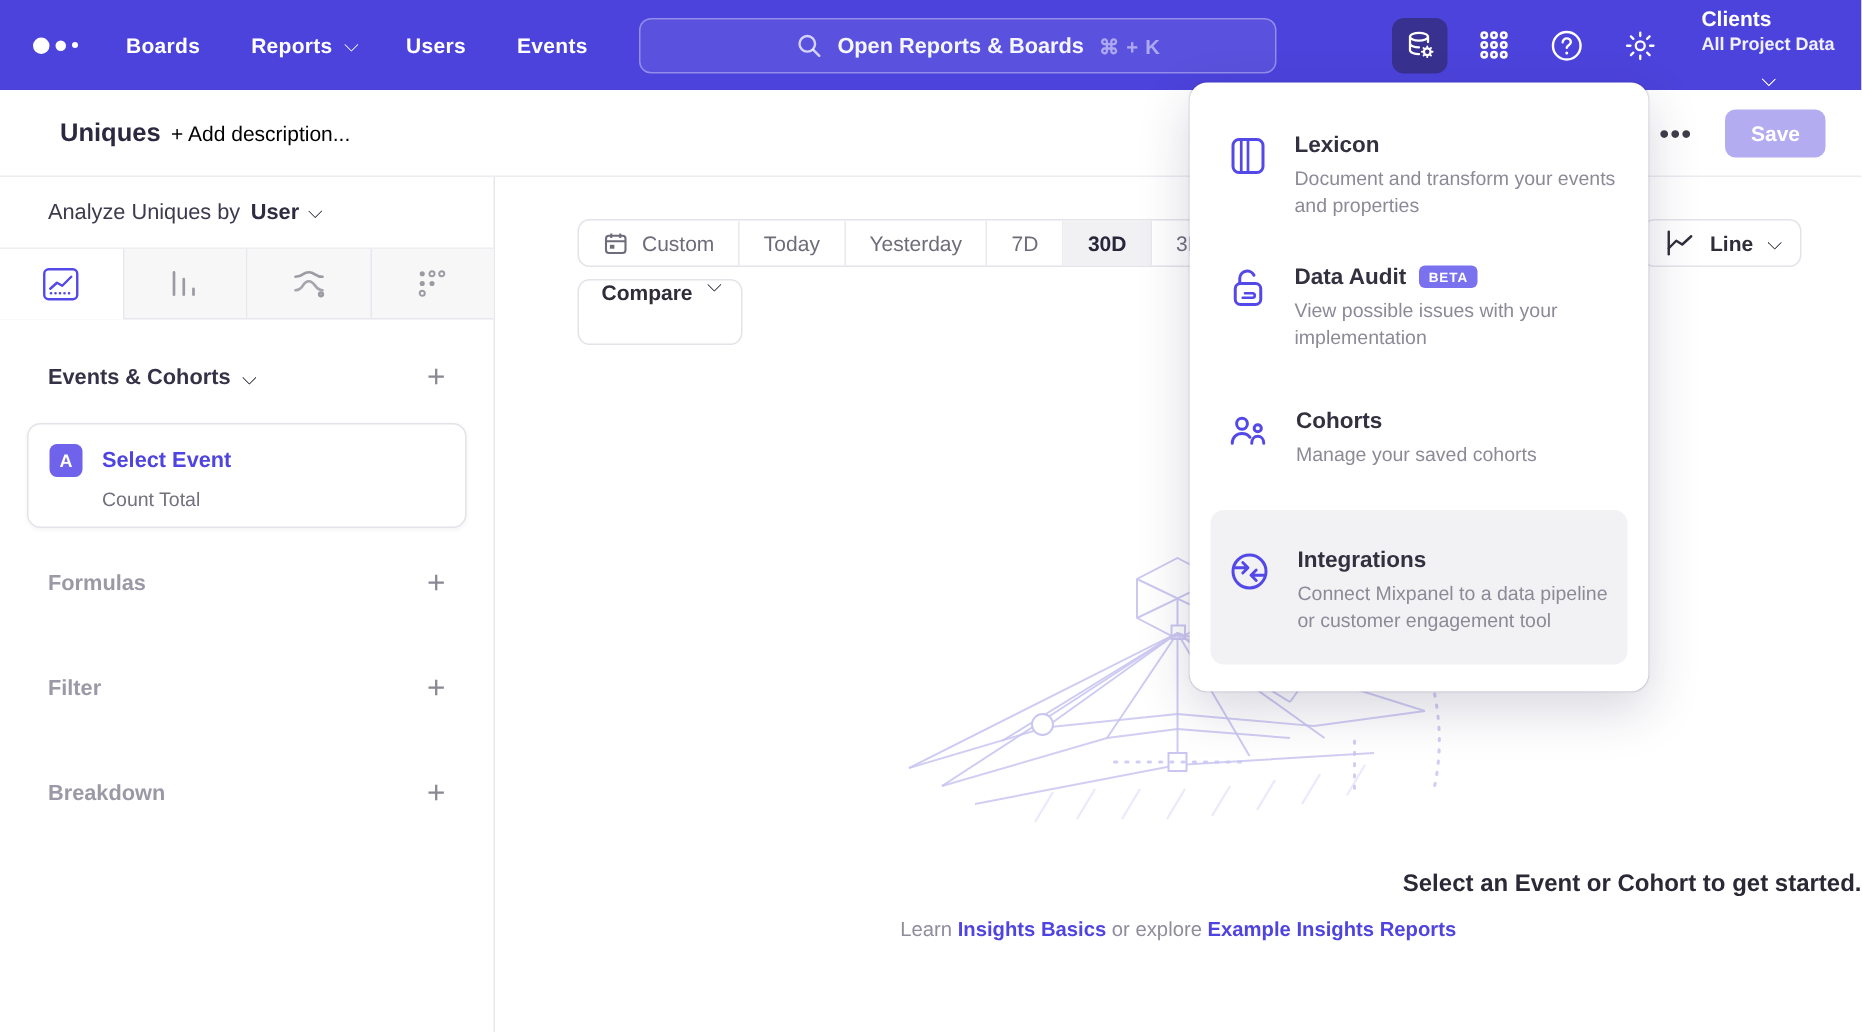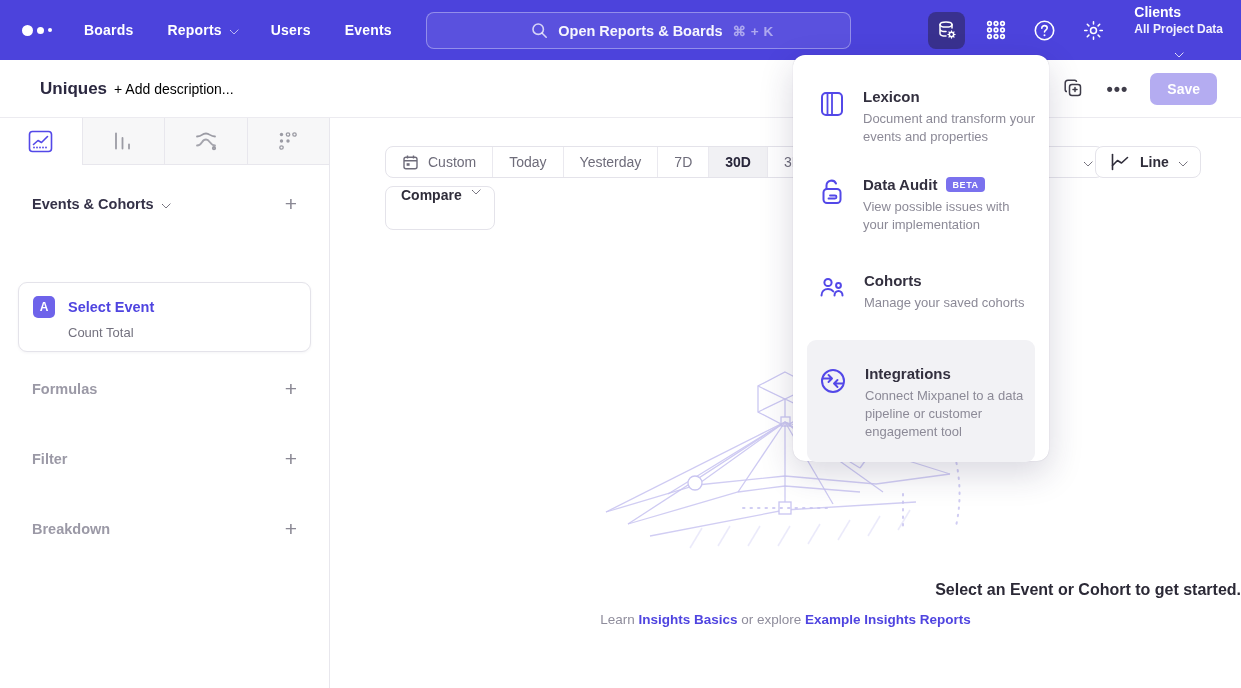--- a/index.html
+++ b/index.html
@@ -65,21 +65,21 @@
   .seg .cell.sel { background:#F1F1F4; color:#28263A; font-weight:700; }
   .seg .cell.chevcell { padding:0 12px; color:#55525F; }
   .comparebtn { position:absolute; left:55px; top:68px; height:44px; display:flex; align-items:flex-start; gap:10px; padding:0 15px; border:1px solid #E4E3EA; border-radius:8px; background:#fff; font-size:14px; font-weight:600; color:#2F2D3A; cursor:pointer; }
   .linebtn { position:absolute; left:765px; top:28px; height:32px; display:flex; align-items:center; gap:10px; padding:0 14px; border:1px solid #E4E3EA; border-radius:8px; background:#fff; font-size:14px; font-weight:600; color:#2F2D3A; cursor:pointer; }
   .emptygfx { position:absolute; left:268px; top:246px; }
   .emptytitle { position:absolute; left:0; right:0; top:463px; text-align:right; font-size:16px; font-weight:700; color:#2B2936; }
   .emptysub { position:absolute; left:0; right:0; top:494px; text-align:center; font-size:13.5px; color:#8F8D9C; }
   .emptysub a { color:#4F44E0; font-weight:700; text-decoration:none; cursor:pointer; }
 
   
-  .menupanel { position:absolute; left:793px; top:55px; width:256px; height:406px; background:#fff; border-radius:12px; box-shadow:0 0 1px rgba(40,35,80,.25), 0 12px 34px rgba(40,35,80,.18); z-index:40; }
+  .menupanel { position:absolute; left:793px; top:55px; width:306px; height:406px; background:#fff; border-radius:12px; box-shadow:0 0 1px rgba(40,35,80,.25), 0 12px 34px rgba(40,35,80,.18); z-index:40; }
   .mitem { position:absolute; left:14px; right:14px; display:flex; gap:18px; padding:0 0 0 12px; cursor:pointer; }
   .mitem .micon { flex:0 0 26px; padding-top:2px; }
   .mitem .mtitle { font-size:15px; font-weight:700; color:#33303F; margin-bottom:5px; display:flex; align-items:center; gap:9px; }
   .mitem .mdesc { font-size:13px; line-height:1.4; color:#8C8A97; }
   .beta { background:#7A71EE; color:#fff; font-size:9px; font-weight:700; letter-spacing:.6px; border-radius:4px; padding:2.5px 6px; }
   .mitem.hl { background:#F2F2F5; border-radius:9px; padding-top:25px; padding-bottom:20px; }
 </style>
 </head>
 <body>
 
@@ -165,20 +165,27 @@
       <rect x="6.5" y="6.5" width="11" height="11" rx="2.5"></rect>
       <path d="M4 13.5c-1 0-1.8-.8-1.8-1.8V5A2.8 2.8 0 0 1 5 2.2h6.7c1 0 1.8.8 1.8 1.8"></path>
       <path d="M12 9.6v4M10 11.6h4" stroke-linecap="round"></path>
     </svg>
     <span class="dots3">•••</span>
     <button class="savebtn">Save</button>
   </div>
 </div>
 
 <div class="sidebar">
+  <div class="analyzerow">
+    <span>Analyze Uniques by</span>
+    <span class="val">
+      <span>User</span>
+      <span class="chev" style="color:#55525F"></span>
+    </span>
+  </div>
   <div class="tabs">
     <div class="tab sel">
       <svg width="25" height="23" viewBox="0 0 25 23" fill="none" stroke="#5348E8" stroke-width="1.6">
         <rect x="1.5" y="1.5" width="22" height="20" rx="3"></rect>
         <polyline points="5.5,14.5 10,10.5 13.5,12.5 19.5,6.5" stroke-linecap="round" stroke-linejoin="round"></polyline>
         <path d="M6 17.5h.01M9 17.5h.01M12 17.5h.01M15 17.5h.01M18 17.5h.01" stroke-width="1.8" stroke-linecap="round"></path>
       </svg>
     </div>
     <div class="tab">
       <svg width="22" height="22" viewBox="0 0 22 22" fill="none" stroke="#9B9BA4" stroke-width="1.8" stroke-linecap="round">

